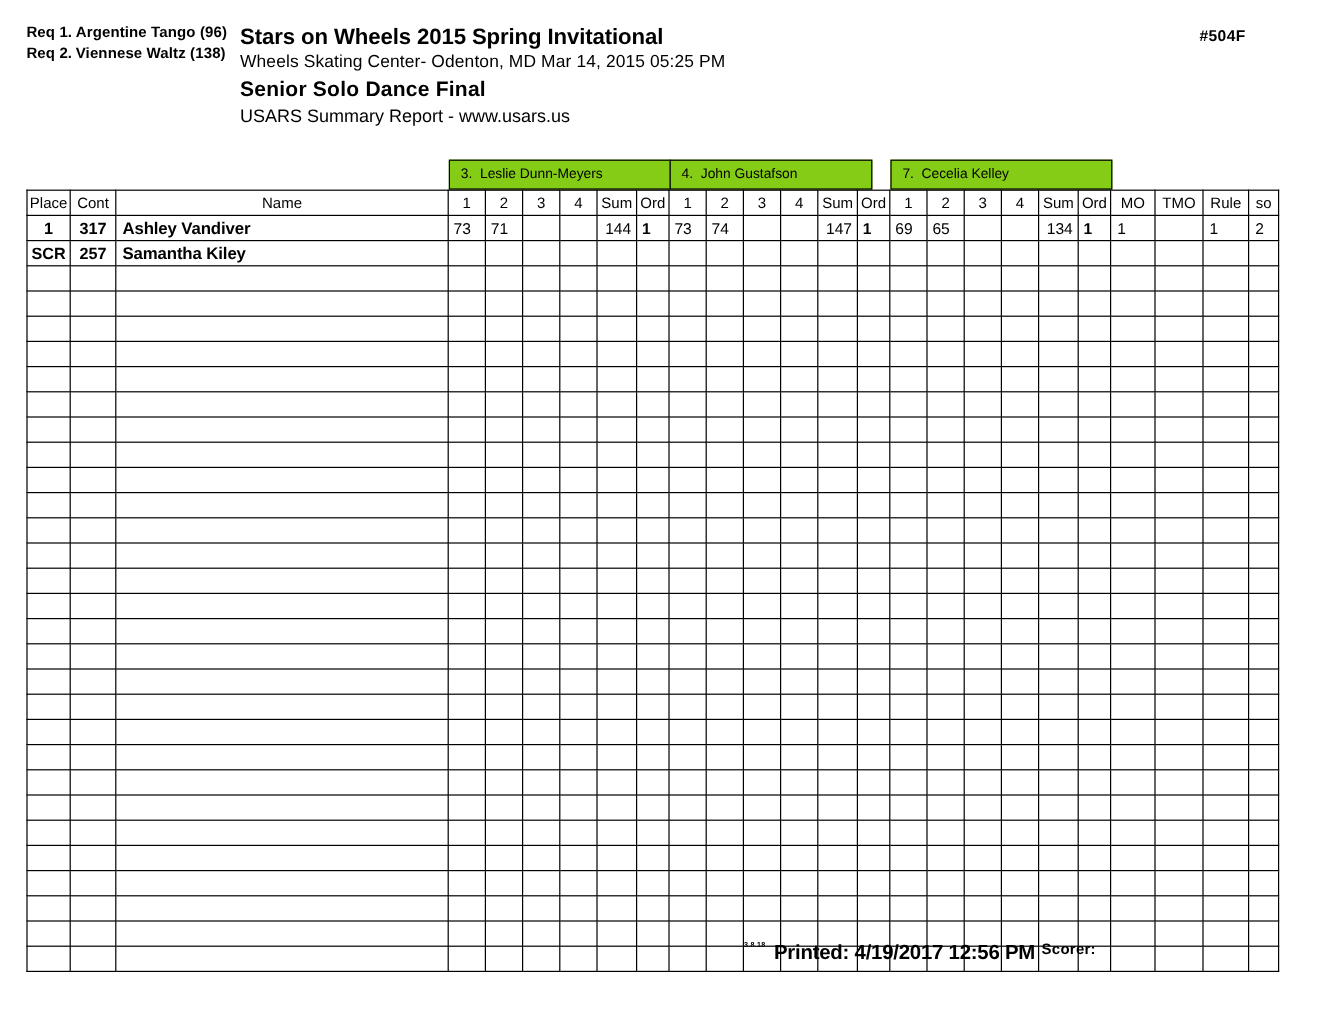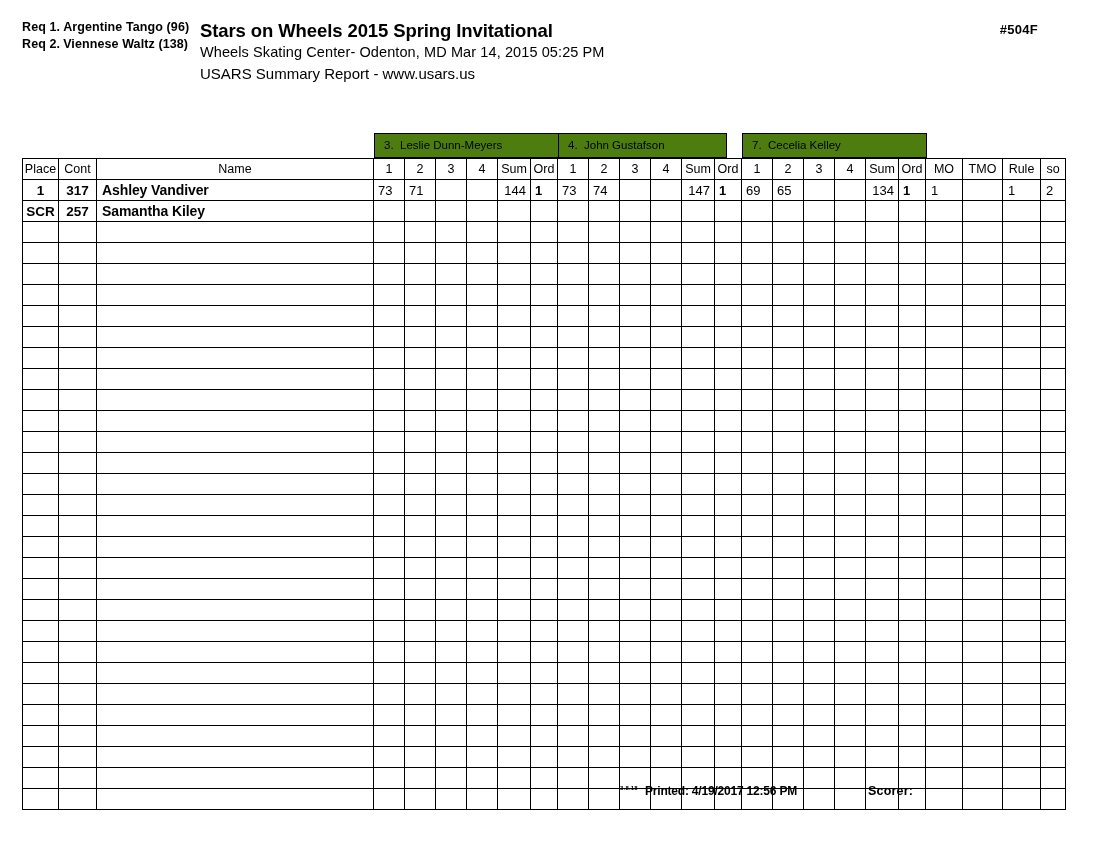--- a/index.html
+++ b/index.html
@@ -87,21 +87,21 @@
     top: 0;
     height: 25px;
     width: 100%;
   }
   .judge-box {
     position: absolute;
     top: 0;
     height: 25px;
     box-sizing: border-box;
     border: 1px solid #000;
-    background: #4d7c0f;
+    background: #84cc16;
     font-size: 11.5px;
     line-height: 23px;
     padding-left: 9px;
     white-space: nowrap;
     overflow: hidden;
   }
 
   table.grid {
     position: absolute;
     left: 0;
@@ -167,21 +167,21 @@
     left: 598px;
     top: 2px;
     font-size: 6px;
     font-weight: bold;
     letter-spacing: 0.2px;
   }
   #printed-line {
     position: absolute;
     left: 623px;
     top: 1px;
-    font-size: 12px;
+    font-size: 17px;
     font-weight: bold;
     white-space: nowrap;
     letter-spacing: -0.2px;
   }
   #scorer-line {
     position: absolute;
     left: 833px;
     top: 1px;
     font-size: 12.5px;
     font-weight: bold;
@@ -197,20 +197,21 @@
     <span class="req-lbl">Req 1.</span><span>Argentine Tango (96)</span>
   </div>
   <div class="req-line">
     <span class="req-lbl">Req 2.</span><span>Viennese Waltz (138)</span>
   </div>
 </div>
 
 <div id="title-block">
   <div id="event-title">Stars on Wheels 2015 Spring Invitational</div>
   <div id="venue-line">Wheels Skating Center- Odenton, MD  Mar 14, 2015  05:25 PM</div>
+  <div id="division-title">Senior Solo Dance Final</div>
   <div id="report-line">USARS Summary Report - www.usars.us</div>
 </div>
 
 <div id="event-code">#504F</div>
 
 <div id="sheet">
 
   <div id="judge-banner">
       <div class="judge-box" style="left: 352px; width: 185px;"><span>3.</span>&nbsp;&nbsp;<span>Leslie Dunn-Meyers</span></div>
       <div class="judge-box" style="left: 536px; width: 169px;"><span>4.</span>&nbsp;&nbsp;<span>John Gustafson</span></div>

